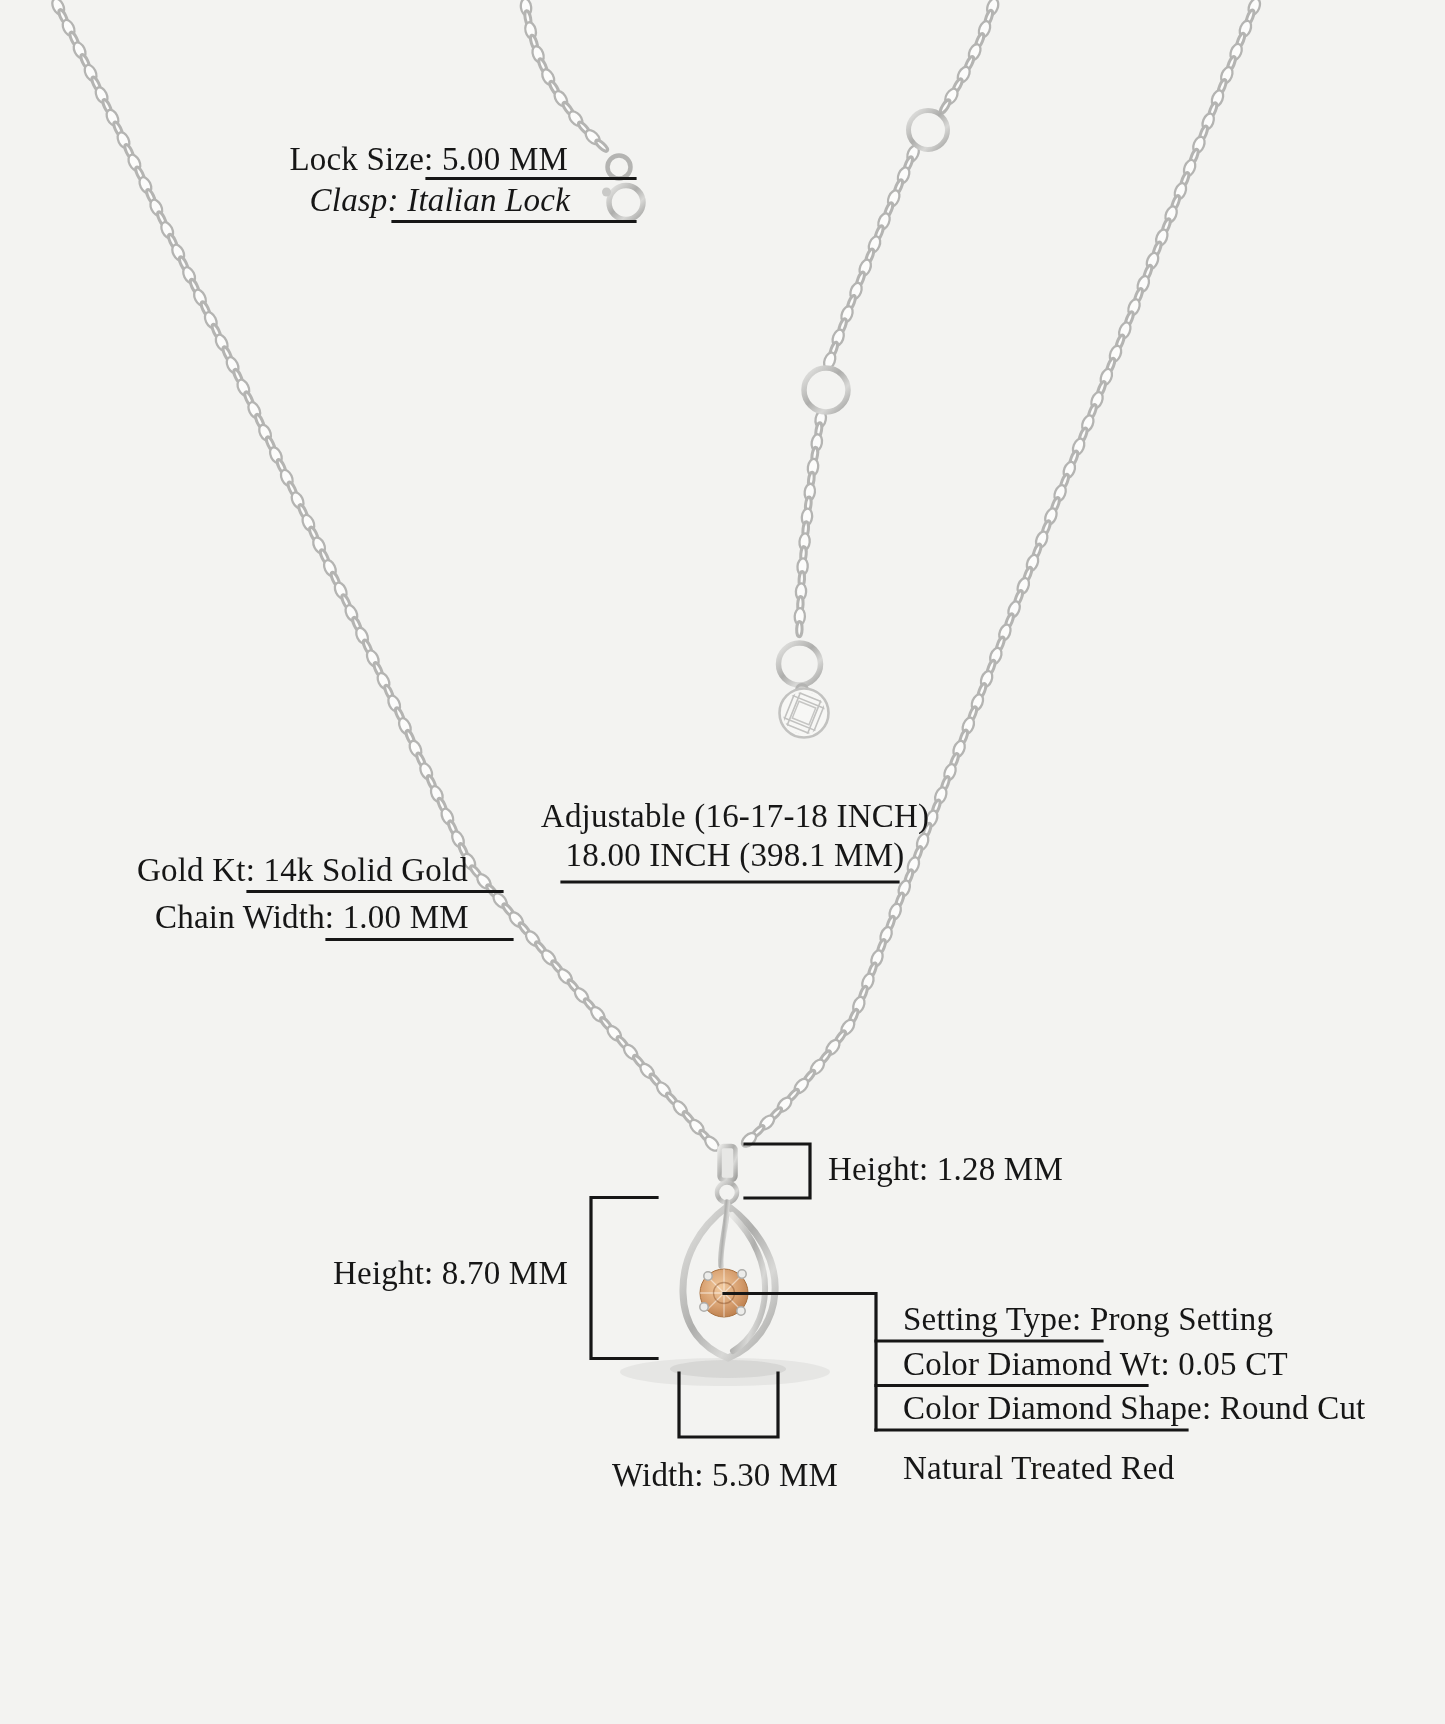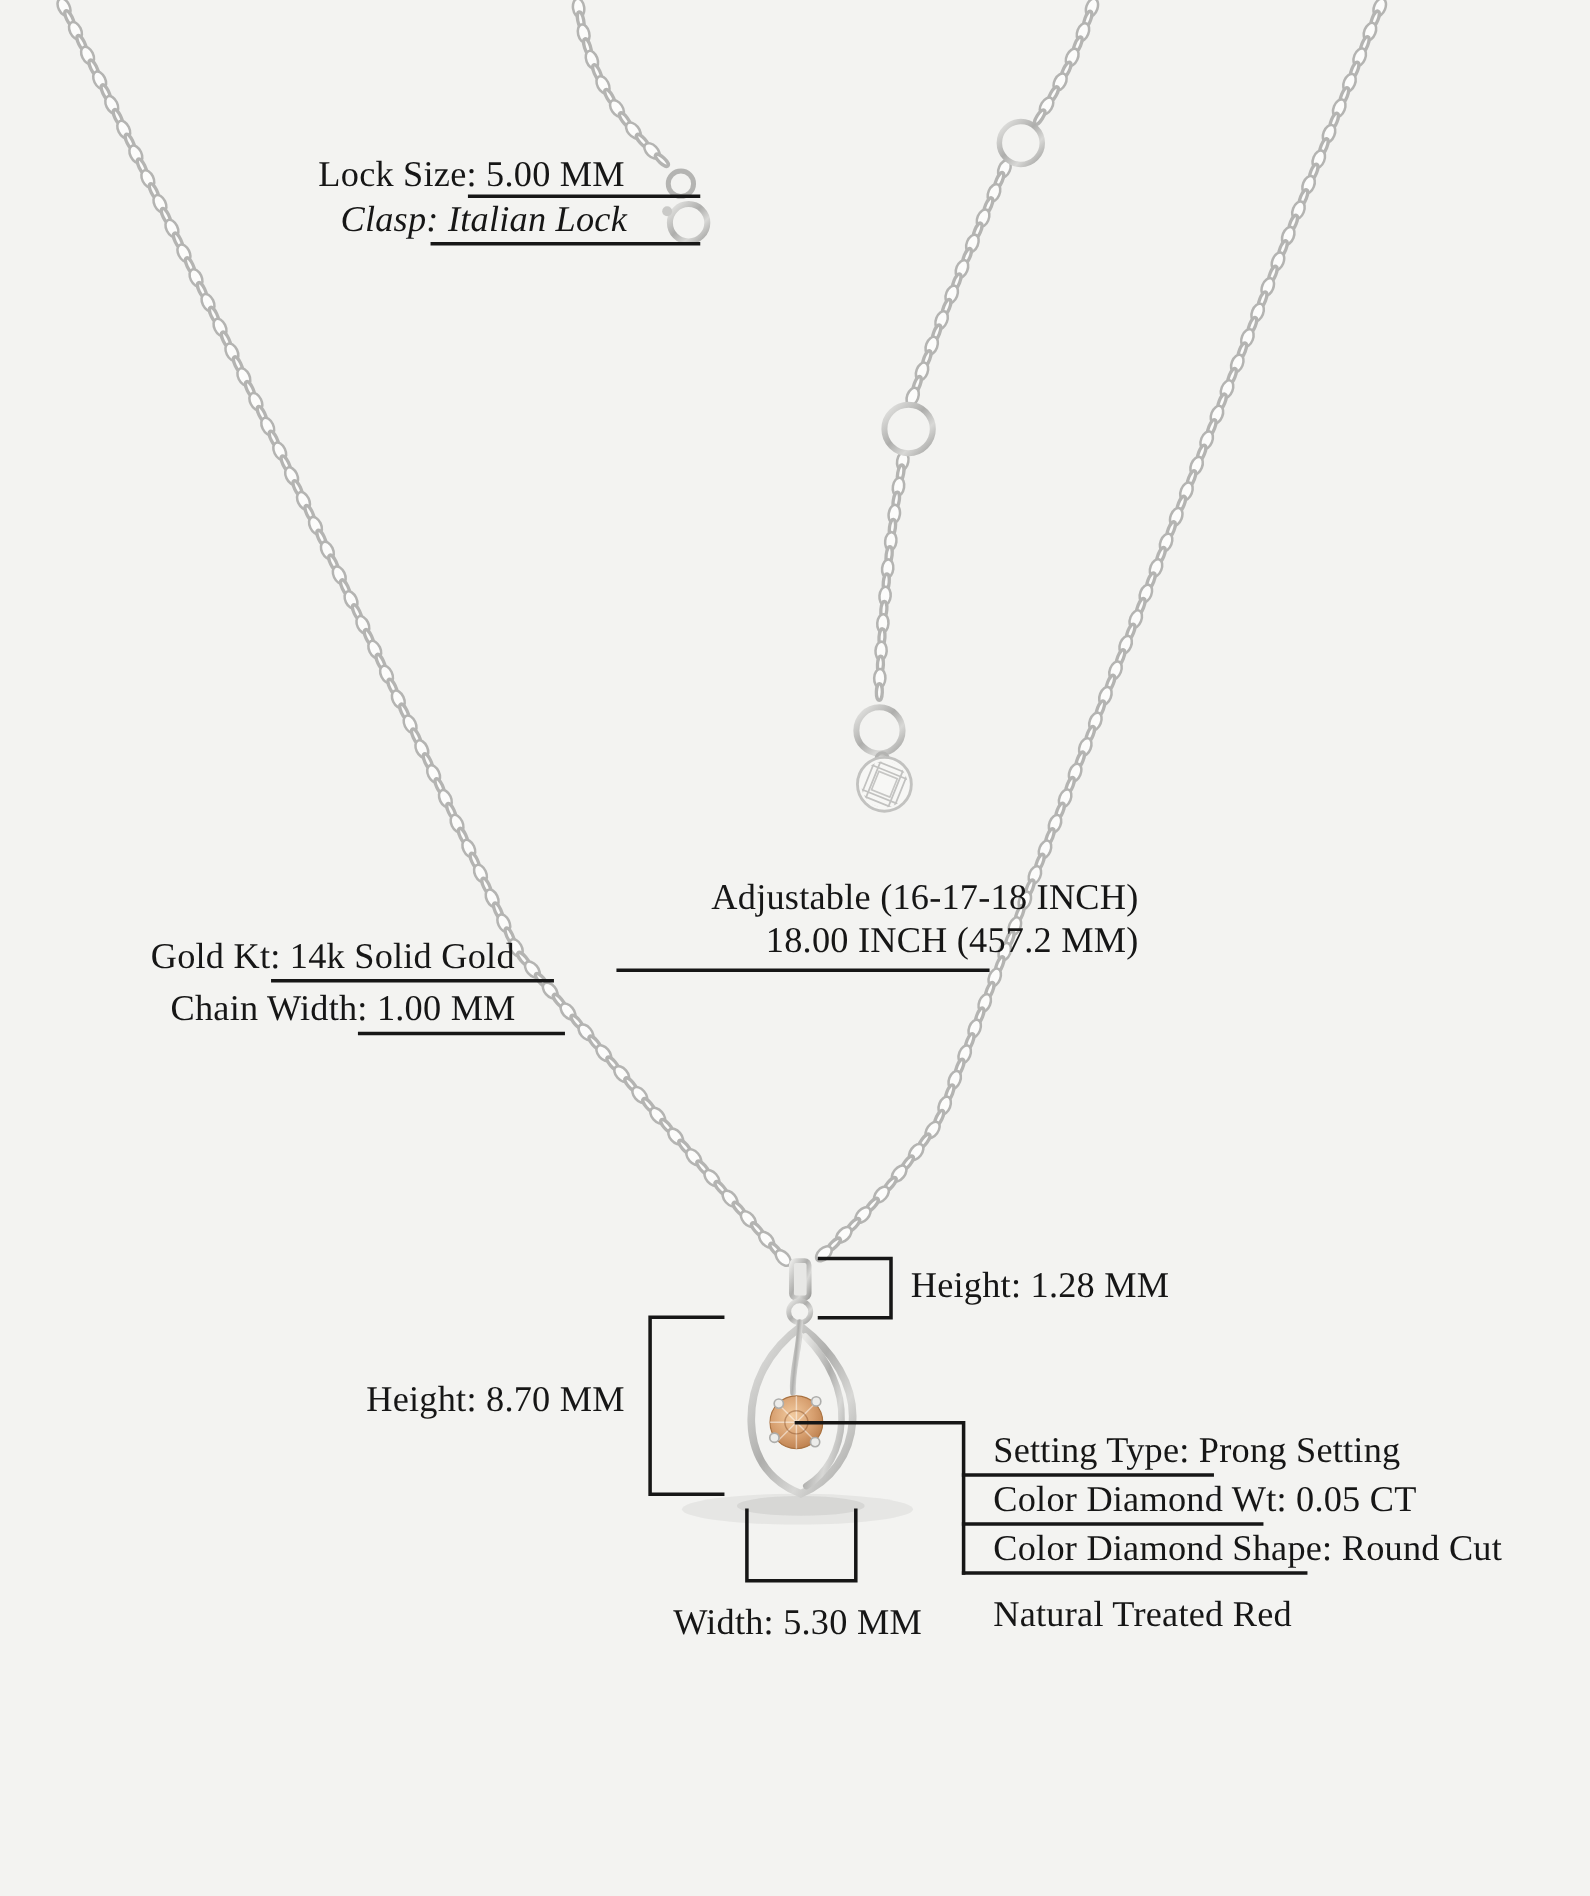--- a/index.html
+++ b/index.html
@@ -23,21 +23,21 @@
   #art{position:absolute;left:0;top:0;}
   .ann{
     position:absolute;
     font-size:33px;
     line-height:39px;
     color:var(--ink);
     white-space:nowrap;
     letter-spacing:.2px;
     text-align:right;
   }
-  .ann.center{text-align:right;}
+  .ann.center{text-align:center;}
   .annline{stroke:var(--annotation-line);stroke-width:3.2;fill:none;stroke-linecap:square;stroke-linejoin:miter;}
   .metal{stroke:url(#metalGrad);fill:none;stroke-linecap:round;}
   .silver{stroke:var(--metal-mid);fill:none;}
   .link{stroke:var(--metal-mid);fill:#fcfcfb;}
   .guide{stroke:none;fill:none;}
   .hatch{stroke:#c2c2c0;stroke-width:1.6;fill:none;}
 </style>
 </head>
 <body>
 
@@ -407,21 +407,21 @@
       <path class="annline" d="M876,1385.5 H1147"></path>
       <path class="annline" d="M876,1430 H1187"></path>
     </g>
   </svg>
 
   <div class="ann" style="top:140px;right:877px;">Lock Size: 5.00 MM</div>
   <div class="ann" style="top:181px;right:875px;font-style:italic;">Clasp: Italian Lock</div>
 
   <div class="ann center" style="top:797px;left:435px;width:600px;">
     <div>Adjustable (16-17-18 INCH)</div>
-    <div>18.00 INCH (457.2 MM)</div>
+    <div>18.00 INCH (398.1 MM)</div>
   </div>
 
   <div class="ann" style="top:851px;left:137px;">Gold Kt: 14k Solid Gold</div>
   <div class="ann" style="top:898px;left:155px;">Chain Width: 1.00 MM</div>
 
   <div class="ann" style="top:1150px;left:828px;">Height: 1.28 MM</div>
   <div class="ann" style="top:1254px;left:333px;">Height: 8.70 MM</div>
   <div class="ann" style="top:1456px;left:612px;">Width: 5.30 MM</div>
 
   <div class="ann" style="top:1300px;left:903px;">Setting Type: Prong Setting</div>

